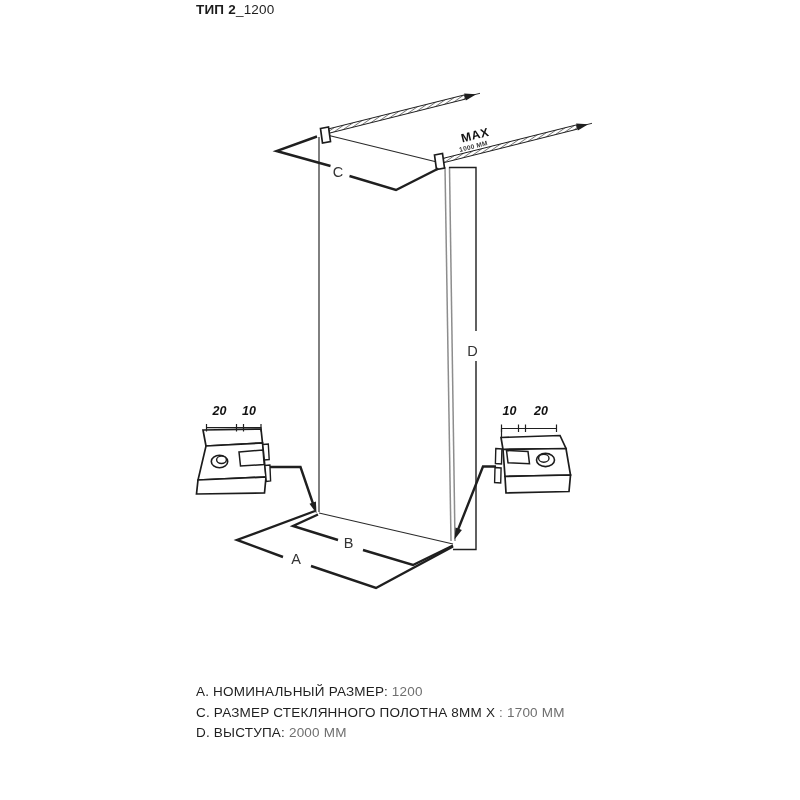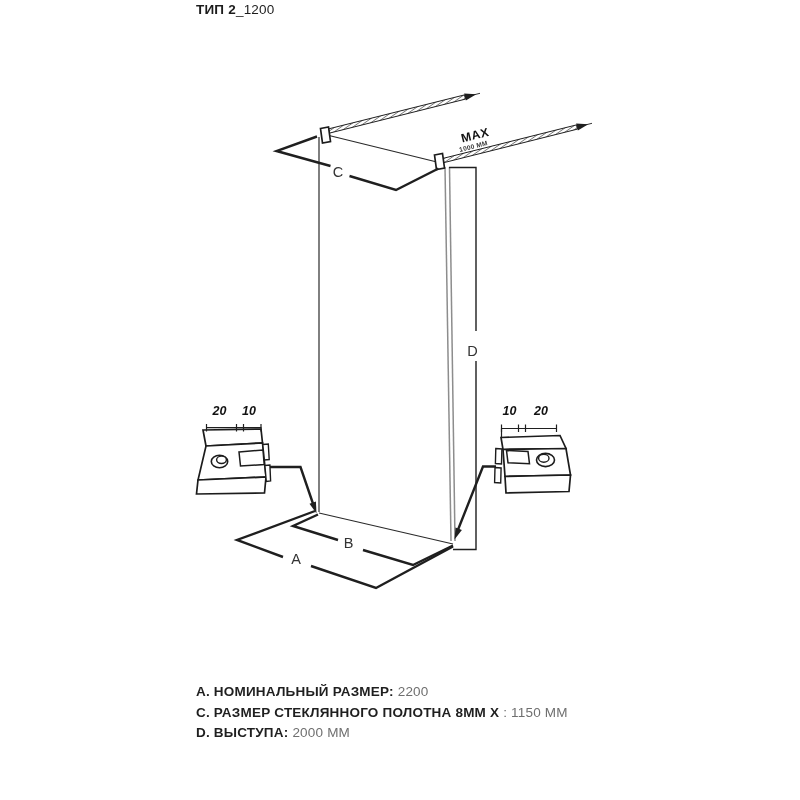--- a/index.html
+++ b/index.html
@@ -10,21 +10,21 @@
   .title b{font-weight:700;}
   svg.diagram{position:absolute;left:0;top:0;width:800px;height:800px;
               font-family:"Liberation Sans",sans-serif;}
   .dim-letter{font-size:14.5px;fill:#333;}
   .clip-dim{font-size:12.5px;font-style:italic;font-weight:700;fill:#111;}
   .max-main{font-size:12px;font-weight:700;fill:#111;letter-spacing:.5px;}
   .max-sub{font-size:6.5px;font-weight:700;fill:#3a3a3a;letter-spacing:.3px;}
   .specs{position:absolute;left:196px;top:682px;width:420px;font-size:13.5px;
          line-height:20.5px;color:#6f6f6f;letter-spacing:.2px;}
   .specs p{margin:0;}
-  .specs b{color:#1f1f1f;font-weight:700;}
+  .specs b{color:#1f1f1f;font-weight:400;}
 </style>
 </head>
 <body>
 
 <div class="screen">
 
   <div class="title"><b>ТИП 2</b><span>_1200</span></div>
 
   <svg class="diagram" viewBox="0 0 800 800">
     <defs>
@@ -128,18 +128,18 @@
         <line x1="525.5" y1="424.5" x2="525.5" y2="432"></line>
         <line x1="556.5" y1="424.5" x2="556.5" y2="432"></line>
         <line x1="501.5" y1="428.5" x2="501.5" y2="437.5"></line>
       </g>
       <text class="clip-dim" x="509.5" y="415" text-anchor="middle" stroke="none" fill="#111">10</text>
       <text class="clip-dim" x="541" y="415" text-anchor="middle" stroke="none" fill="#111">20</text>
     </g>
   </svg>
 
   <div class="specs">
-    <p><b>A. НОМИНАЛЬНЫЙ РАЗМЕР:</b> <span>2200</span></p>
-    <p><b>C. РАЗМЕР СТЕКЛЯННОГО ПОЛОТНА 8ММ X</b> <span>: 1150 ММ</span></p>
+    <p><b>A. НОМИНАЛЬНЫЙ РАЗМЕР:</b> <span>1200</span></p>
+    <p><b>C. РАЗМЕР СТЕКЛЯННОГО ПОЛОТНА 8ММ X</b> <span>: 1700 ММ</span></p>
     <p><b>D. ВЫСТУПА:</b> <span>2000 ММ</span></p>
   </div>
 
 </div>
 
 </body></html>

